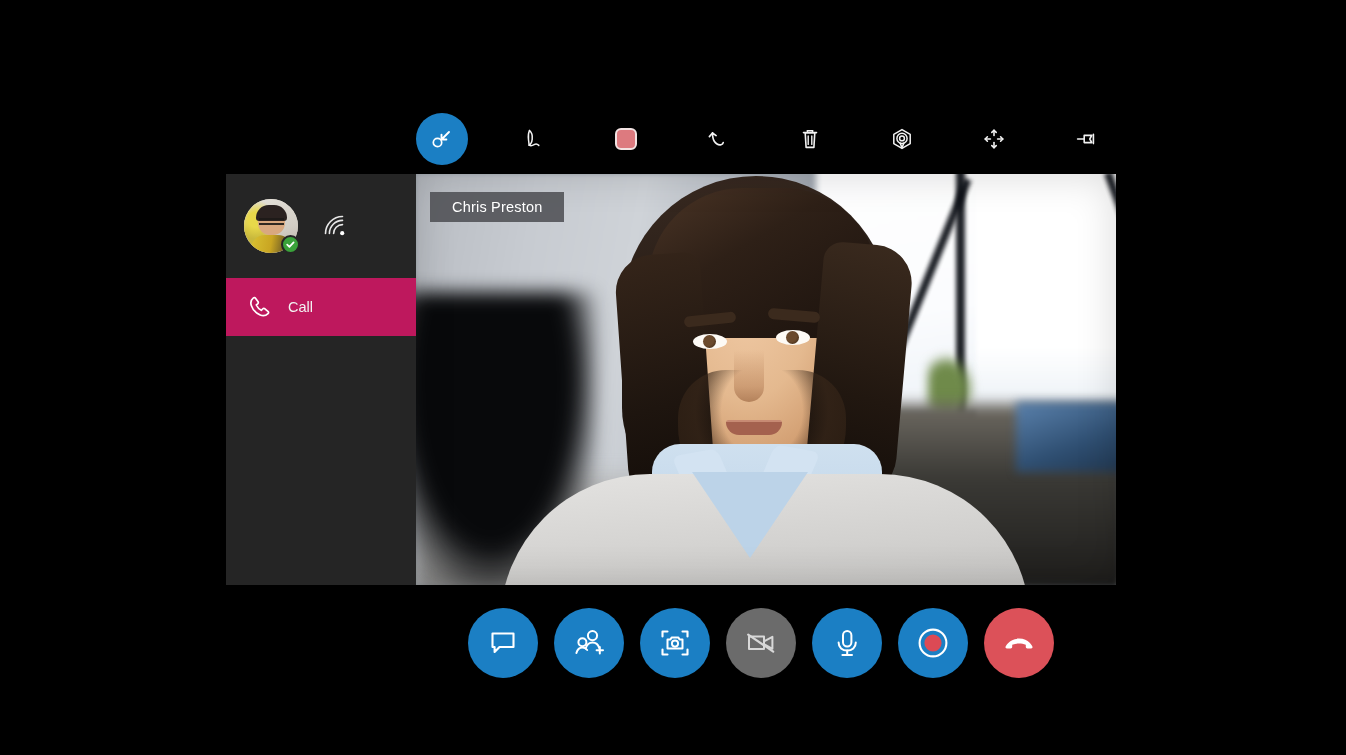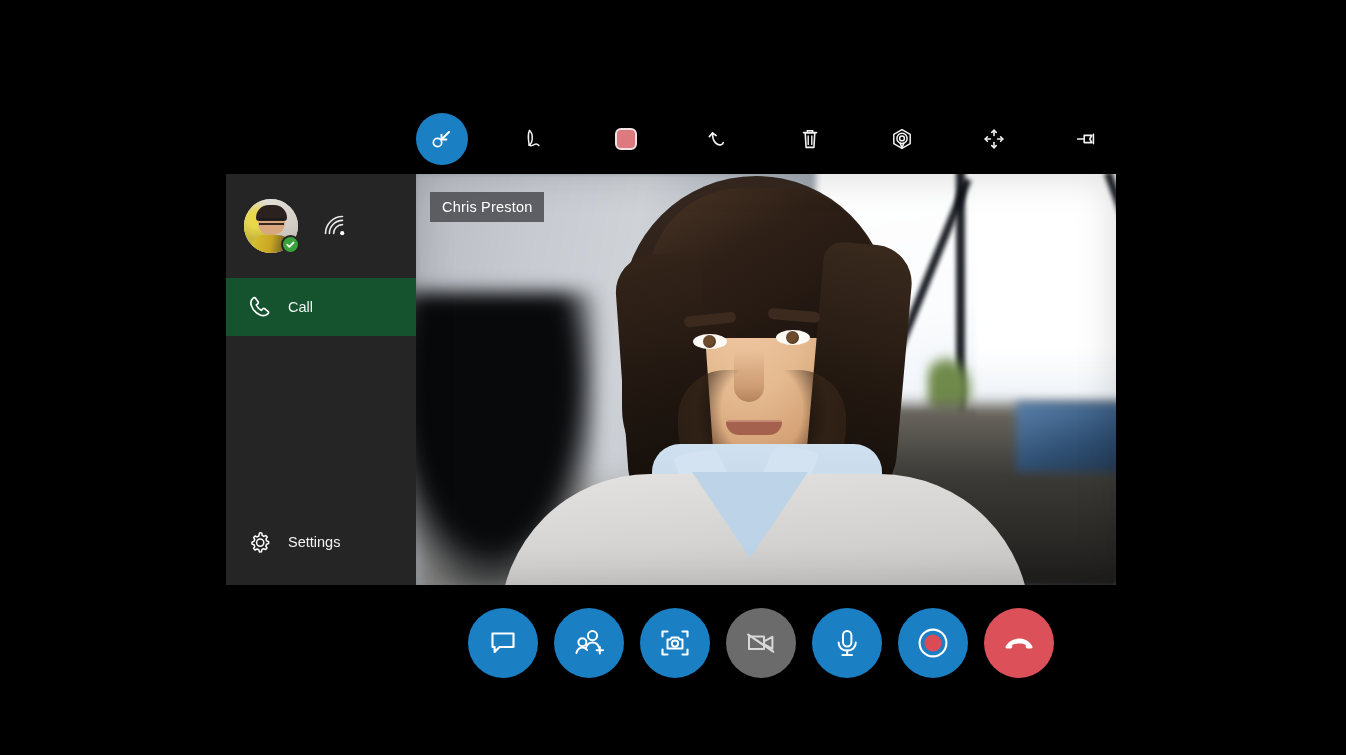--- a/index.html
+++ b/index.html
@@ -152,21 +152,21 @@
   .nav-item {
     height: 58px;
     display: flex;
     align-items: center;
     padding-left: 20px;
     color: #f2f2f2;
     font-size: 14.5px;
     cursor: pointer;
     flex: 0 0 auto;
   }
-  .nav-item.active { background: #14532d; text-align: right; }
+  .nav-item.active { background: #be185d; text-align: right; }
   .nav-ico {
     width: 28px; height: 28px;
     display: flex; align-items: center; justify-content: center;
     margin-right: 14px;
     flex: 0 0 auto;
   }
   .nav-spacer { flex: 1 1 auto; }
 
   
   #video {
@@ -379,21 +379,21 @@
   .video-soften {
     position: absolute; inset: 0;
     pointer-events: none;
     box-shadow: inset 0 0 40px rgba(0,0,0,.16);
   }
 
   #name-tag {
     position: absolute;
     left: 14px;
     top: 18px;
-    padding: 7px 12px;
+    padding: 7px 22px;
     background: rgba(78,80,84,.88);
     color: #ffffff;
     font-size: 14.5px;
     letter-spacing: .2px;
     text-align: right;
   }
 
   
   #controls {
     position: absolute;
@@ -559,32 +559,20 @@
                      C7.9 3.5 7.1 3.3 6.4 3.9 Z" fill="none" stroke="#ffffff" stroke-width="1.7" stroke-linejoin="round"></path>
           </svg>
         </span>
         <span>Call</span>
       </div>
 
 
 
       <div class="nav-spacer"></div>
 
-      <div class="nav-item" style="margin-bottom:14px">
-        <span class="nav-ico">
-          <svg width="26" height="26" viewBox="0 0 26 26">
-            <path d="M13 3.6 L14.9 4.2 L15.1 6.4 L16.8 7.4 L18.8 6.5 L20.2 8.1 L19 9.9 L19.5 11.8 L21.6 12.6
-                     L21.6 14.6 L19.5 15.3 L18.9 17.2 L20 19 L18.6 20.6 L16.6 19.7 L14.8 20.6 L14.5 22.8
-                     L12.5 22.9 L11.8 20.8 L10 20 L8.1 21 L6.6 19.5 L7.7 17.7 L7.1 15.8 L5 15.1 L5 13.1
-                     L7.1 12.3 L7.7 10.4 L6.7 8.6 L8.1 7 L10 7.9 L11.9 7 L12.2 4.8 Z" fill="none" stroke="#ffffff" stroke-width="1.5" stroke-linejoin="round"></path>
-            <circle cx="13.2" cy="13.6" r="3.6" fill="none" stroke="#ffffff" stroke-width="1.5"></circle>
-          </svg>
-        </span>
-        <span>Settings</span>
-      </div>
 
     </div>
 
     <div id="video">
       <div class="bg-wall"></div>
       <div class="bg-window"></div>
       <div class="bg-window2"></div>
       <div class="mullion" style="left:540px; top:-10px; width:9px; height:250px;"></div>
       <div class="mullion" style="left:548px; top:4px; width:8px; height:250px; transform:rotate(22deg); transform-origin: top left;"></div>
       <div class="mullion" style="left:688px; top:0px; width:8px; height:252px; transform:rotate(-20deg); transform-origin: top left;"></div>

